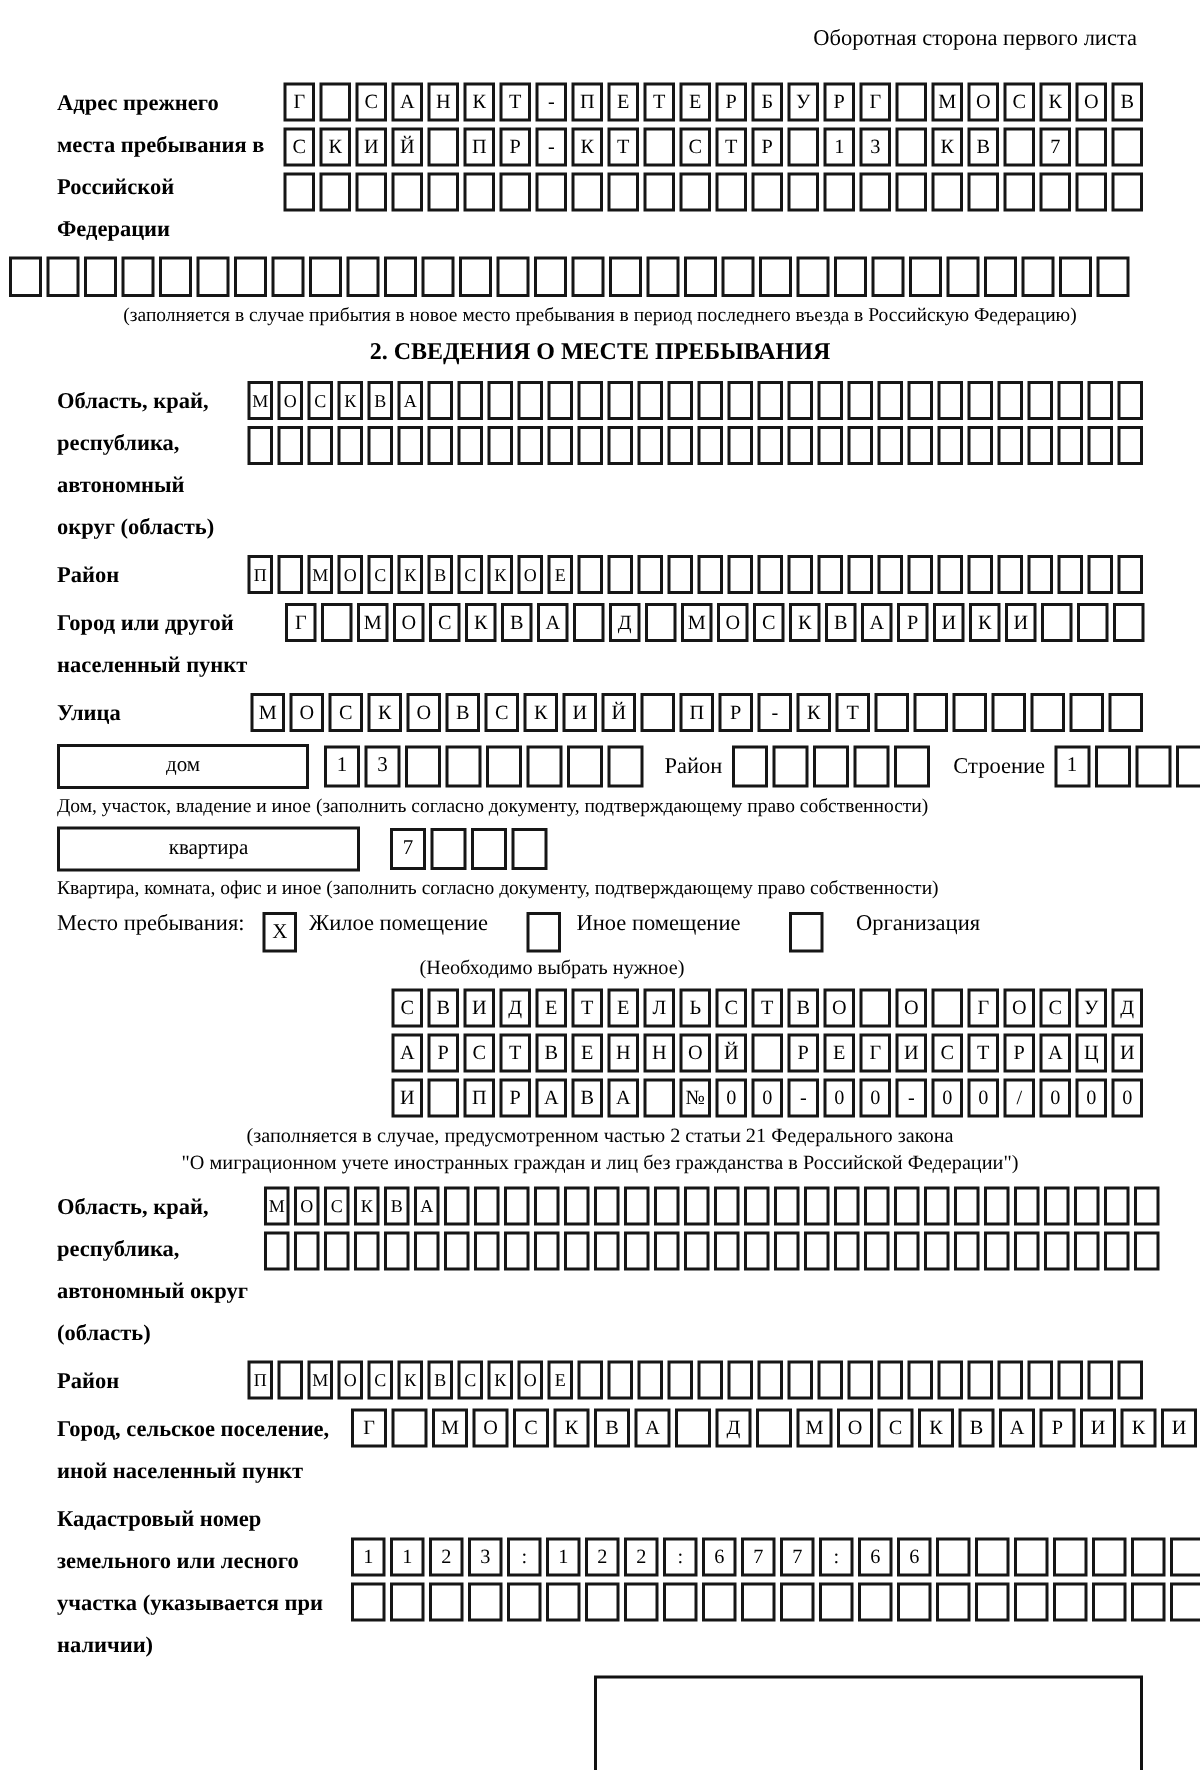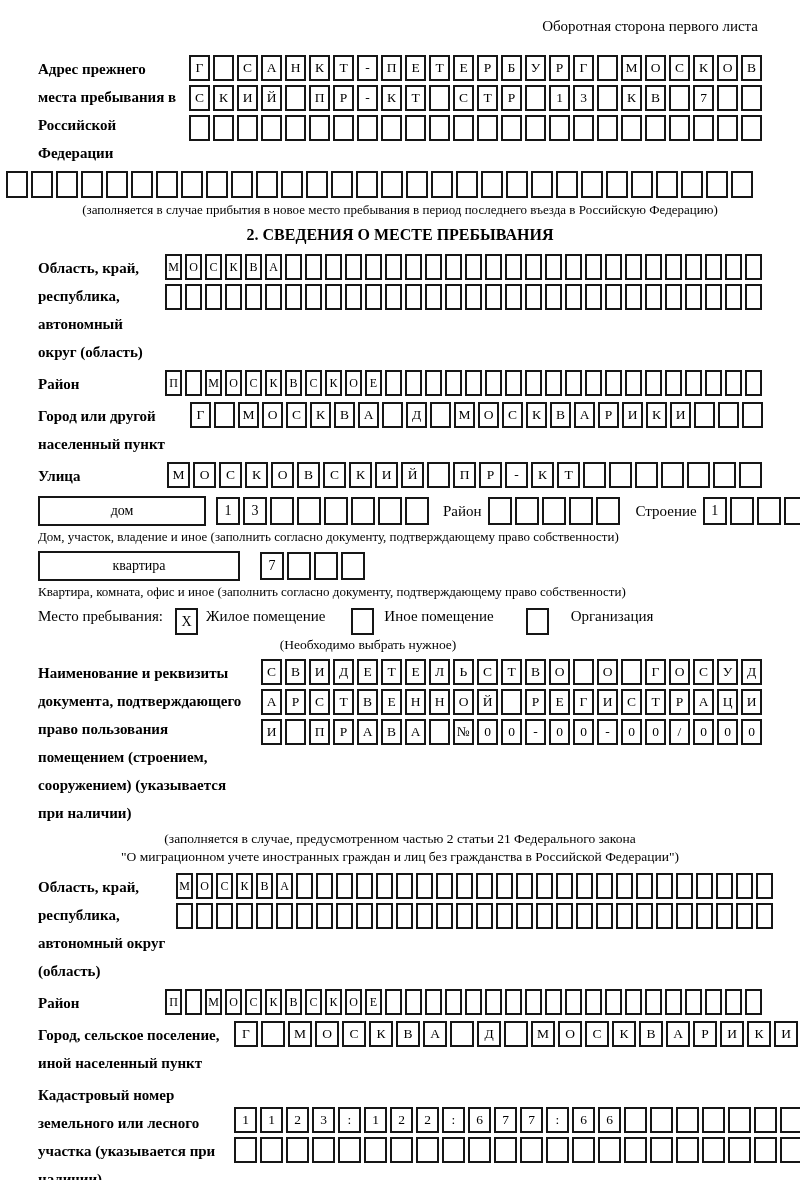--- a/index.html
+++ b/index.html
@@ -385,21 +385,20 @@
     <span class="chk" style="margin-left:12px">X</span>
     <span class="inline-lbl" style="margin-left:8px">Жилое помещение</span>
     <span class="chk" style="margin-left:26px"></span>
     <span class="inline-lbl" style="margin-left:10px">Иное помещение</span>
     <span class="chk" style="margin-left:32px"></span>
     <span class="inline-lbl" style="margin-left:22px">Организация</span>
   </div>
   <div class="choose-note">(Необходимо выбрать нужное)</div>
 
   <div class="field">
-    <div class="flabel lbl-doc">Наименование и реквизиты документа, подтверждающего право пользования помещением (строением, сооружением) (указывается при наличии)</div>
     <div class="boxcol">
       <div class="bx b21">
           <span class="cbox">С</span>
           <span class="cbox">В</span>
           <span class="cbox">И</span>
           <span class="cbox">Д</span>
           <span class="cbox">Е</span>
           <span class="cbox">Т</span>
           <span class="cbox">Е</span>
           <span class="cbox">Л</span>

